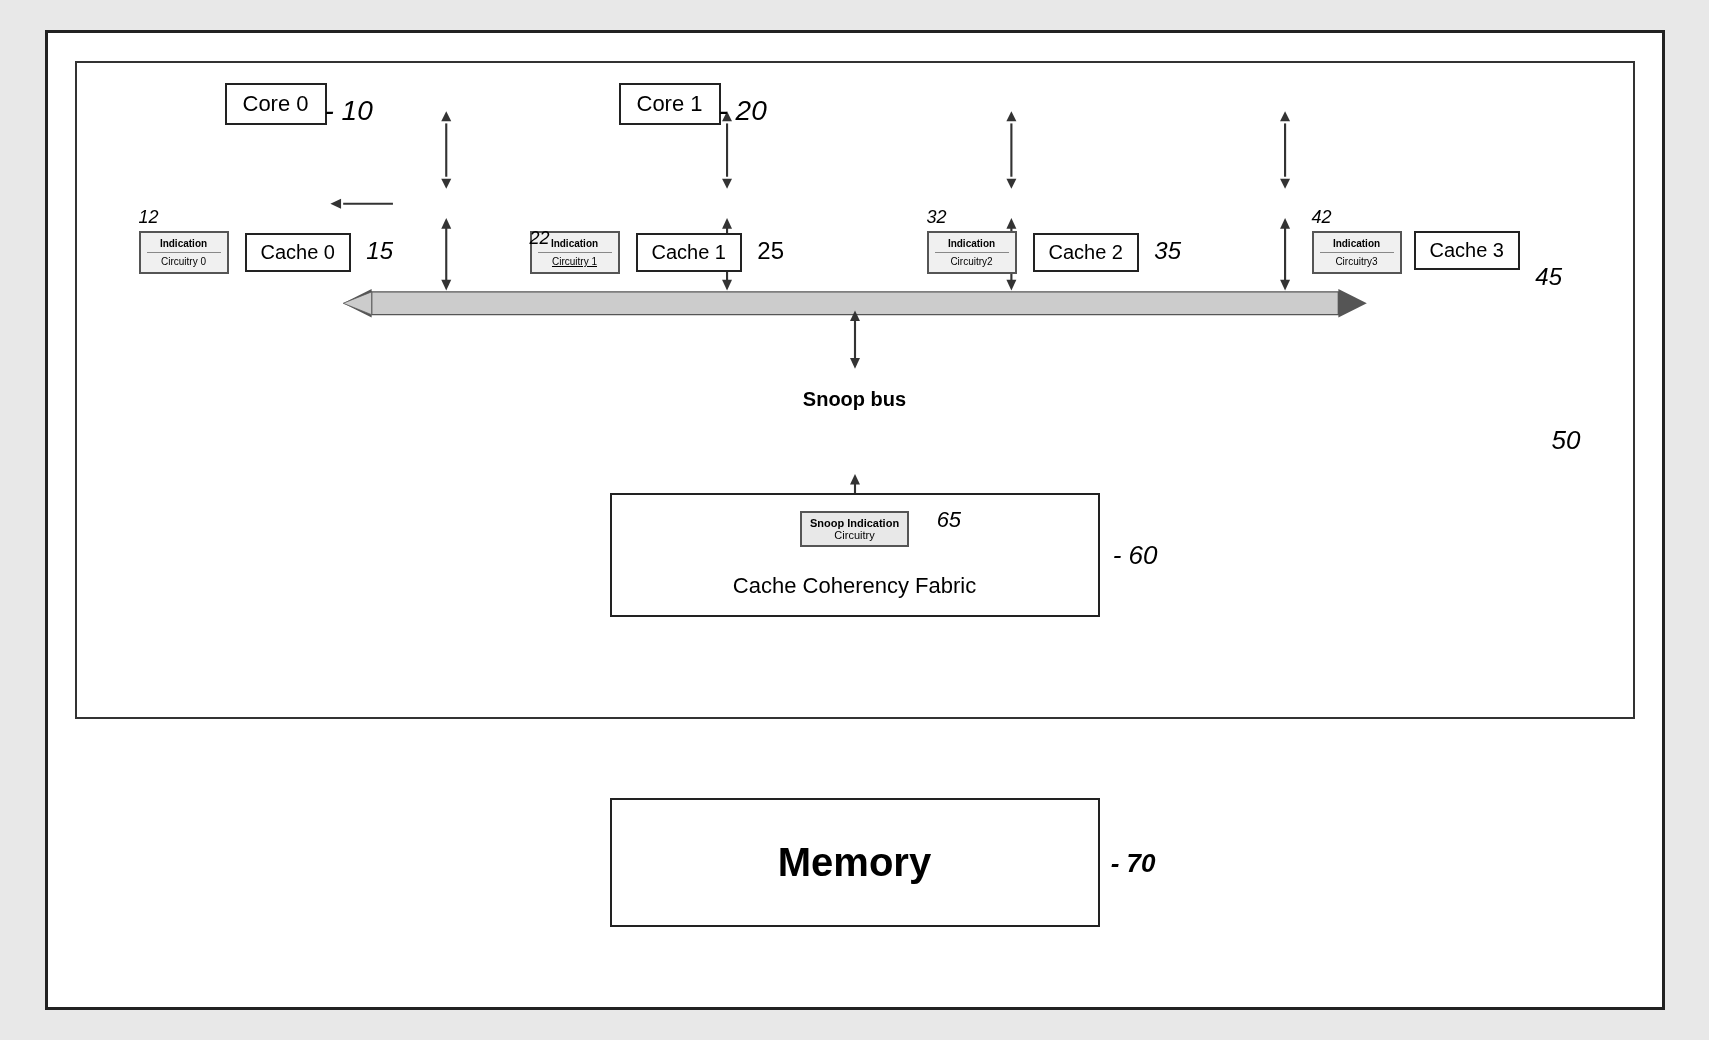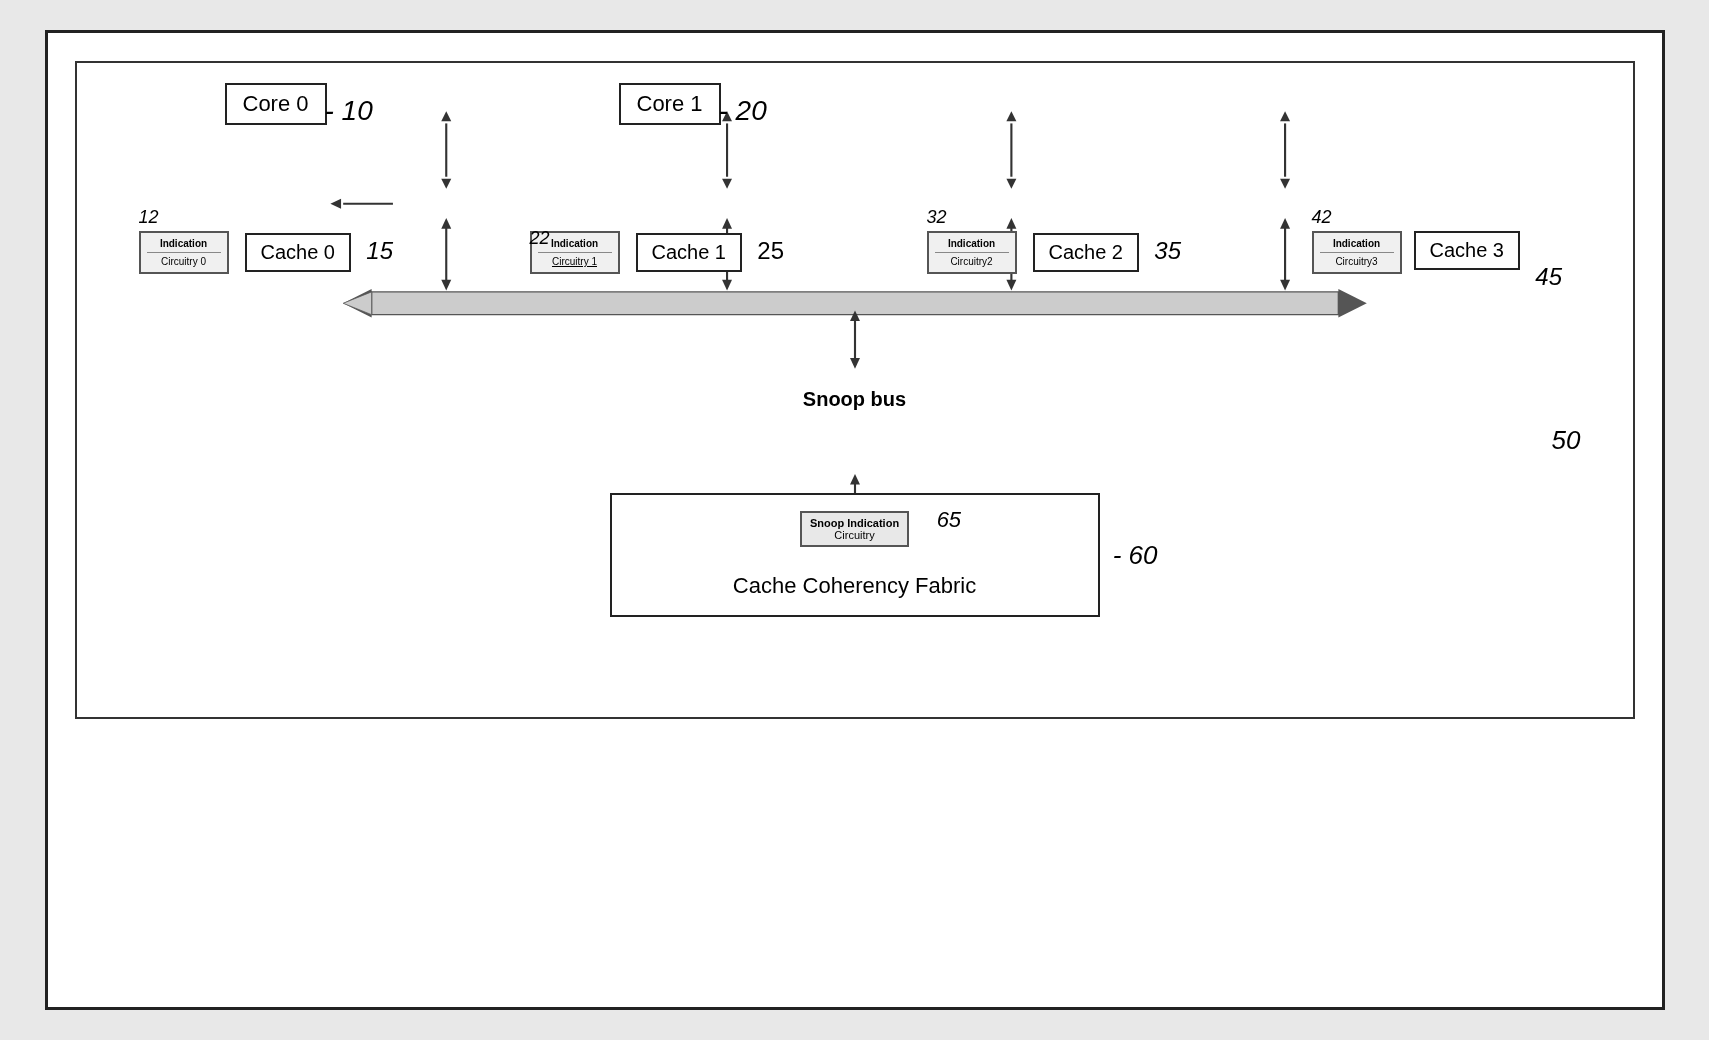--- a/index.html
+++ b/index.html
@@ -256,15 +256,21 @@
             <div style="font-size:11px;">Circuitry</div>
           </div>
         </div>
         <div style="font-size:22px; margin-top:8px;">
           <span>Cache Coherency Fabric</span>
         </div>
         <span style="position:absolute; right:-60px; top:50%; transform:translateY(-50%); font-size:26px; font-style:italic;">- <span>60</span></span>
       </div>
     </div>
 
+    <div style="position:absolute; top:735px; left:50%; transform:translateX(-50%); width:490px;">
+      <div class="memory-box">
+        <span>Memory</span>
+        <span style="position:absolute; right:-58px; top:50%; transform:translateY(-50%); font-size:26px; font-style:italic;">- <span>70</span></span>
+      </div>
+    </div>
 
   </div>
 </div>
 
 </body></html>

